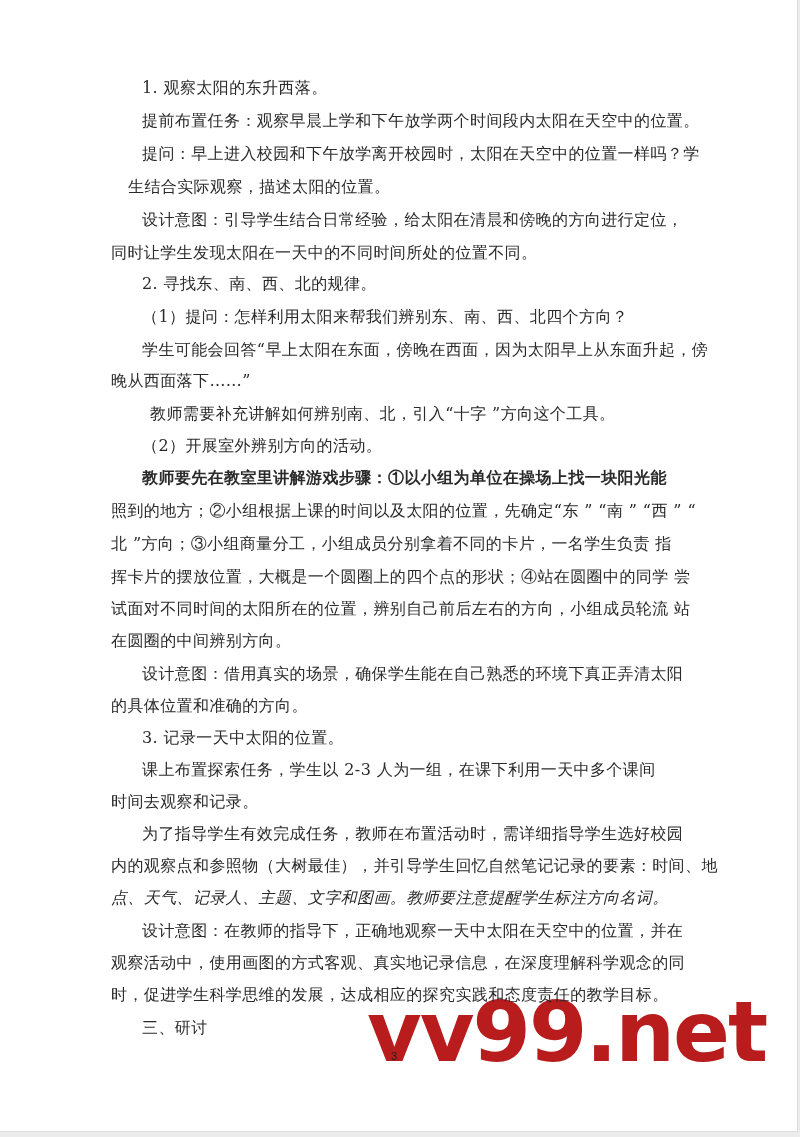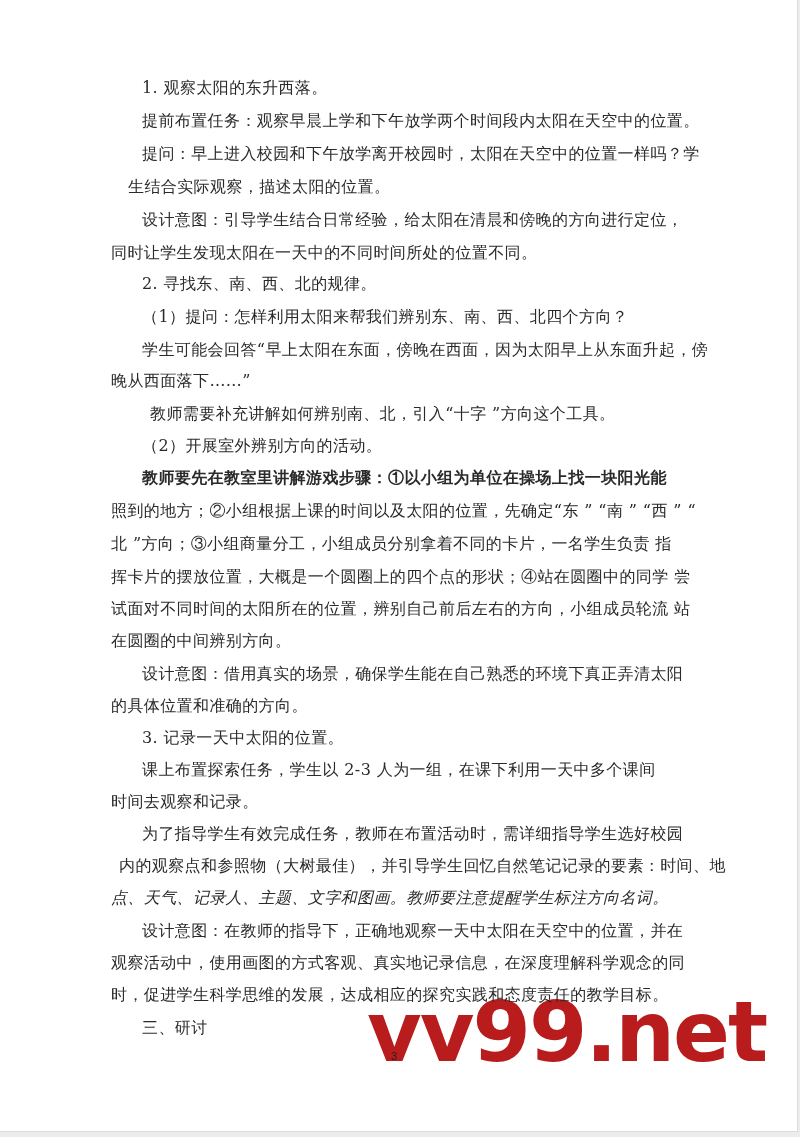--- a/index.html
+++ b/index.html
@@ -67,21 +67,21 @@
       <div class="para" style="left: 111px; top: 534px;">北 ”方向；③小组商量分工，小组成员分别拿着不同的卡片，一名学生负责 指</div>
       <div class="para" style="left: 111px; top: 567px;">挥卡片的摆放位置，大概是一个圆圈上的四个点的形状；④站在圆圈中的同学 尝</div>
       <div class="para" style="left: 111px; top: 599px;">试面对不同时间的太阳所在的位置，辨别自己前后左右的方向，小组成员轮流 站</div>
       <div class="para" style="left: 111px; top: 631px;">在圆圈的中间辨别方向。</div>
       <div class="para" style="left: 142px; top: 664px;">设计意图：借用真实的场景，确保学生能在自己熟悉的环境下真正弄清太阳</div>
       <div class="para" style="left: 111px; top: 696px;">的具体位置和准确的方向。</div>
       <div class="para" style="left: 142px; top: 728px;">3. 记录一天中太阳的位置。</div>
       <div class="para" style="left: 142px; top: 760px;">课上布置探索任务，学生以 2-3 人为一组，在课下利用一天中多个课间</div>
       <div class="para" style="left: 111px; top: 792px; text-align: right;">时间去观察和记录。</div>
       <div class="para" style="left: 142px; top: 824px;">为了指导学生有效完成任务，教师在布置活动时，需详细指导学生选好校园</div>
-      <div class="para" style="left: 111px; top: 856px; margin-left: 8px;">内的观察点和参照物（大树最佳），并引导学生回忆自然笔记记录的要素：时间、地</div>
+      <div class="para" style="left: 111px; top: 856px;">内的观察点和参照物（大树最佳），并引导学生回忆自然笔记记录的要素：时间、地</div>
       <div class="para" style="left: 111px; top: 888px; font-style: italic;">点、天气、记录人、主题、文字和图画。教师要注意提醒学生标注方向名词。</div>
       <div class="para" style="left: 142px; top: 921px;">设计意图：在教师的指导下，正确地观察一天中太阳在天空中的位置，并在</div>
       <div class="para" style="left: 111px; top: 953px;">观察活动中，使用画图的方式客观、真实地记录信息，在深度理解科学观念的同</div>
       <div class="para" style="left: 111px; top: 985px;">时，促进学生科学思维的发展，达成相应的探究实践和态度责任的教学目标。</div>
       <div class="para" style="left: 142px; top: 1018px;">三、研讨</div>
     </div>
   <div class="page-num">3</div>
 </div>
 
 </body></html>

